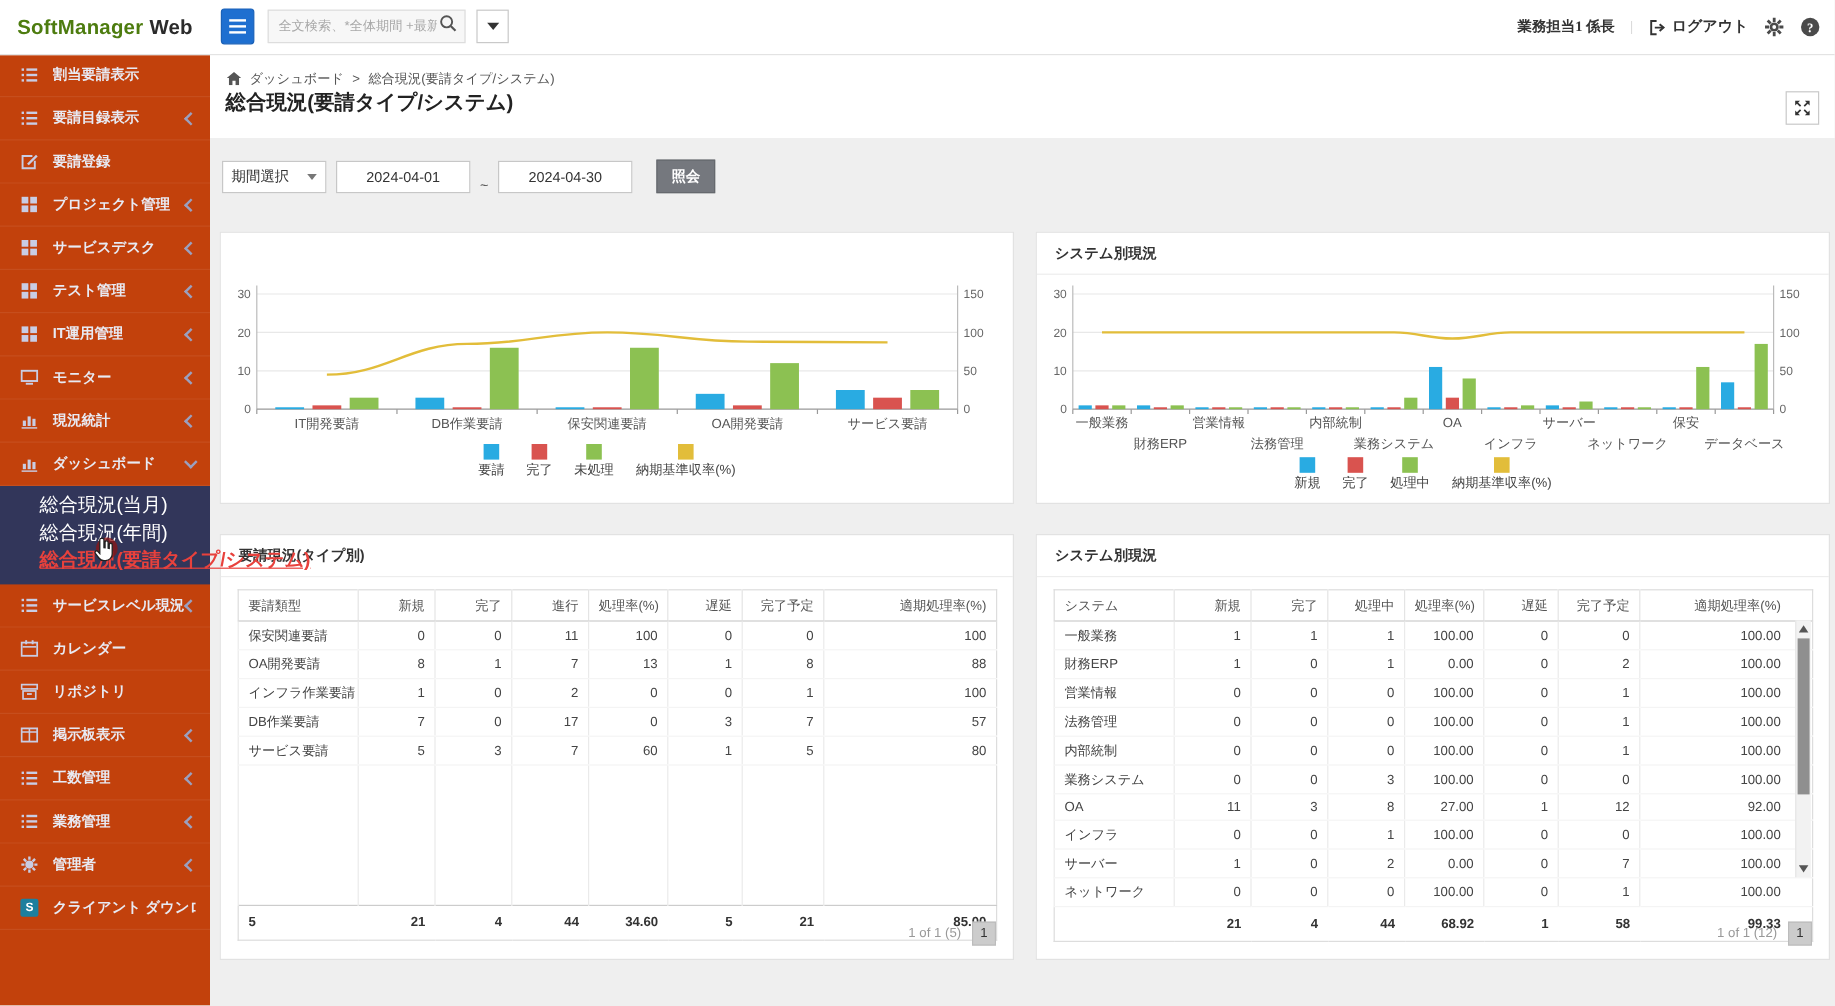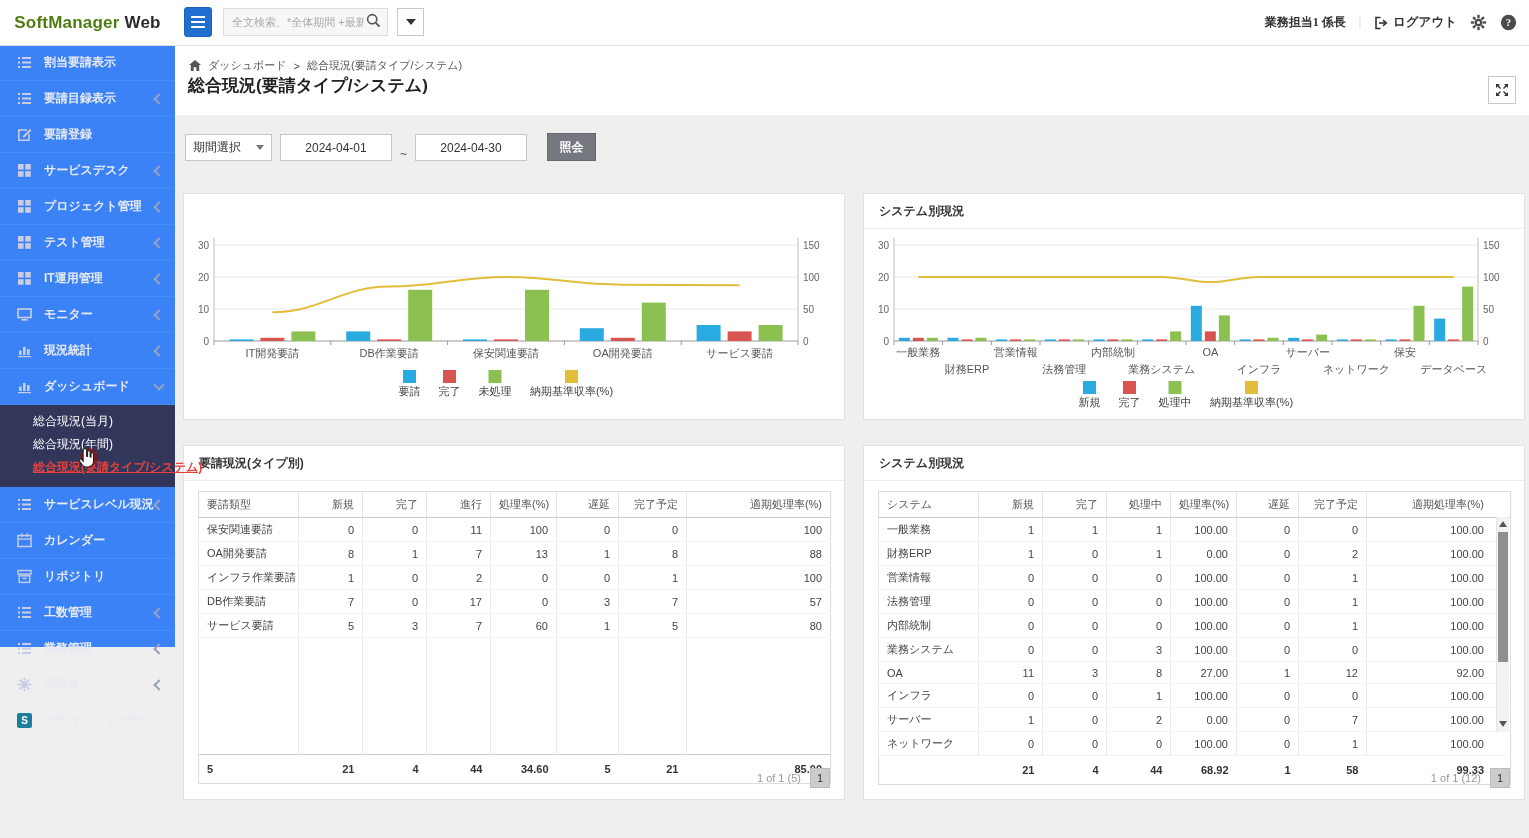--- a/index.html
+++ b/index.html
@@ -25,30 +25,30 @@
   .search-dd{position:absolute;left:397px;top:8px;width:27px;height:28px;background:#fff;
     border:1px solid #c9c9c9;box-sizing:border-box;cursor:pointer;display:flex;align-items:center;justify-content:center;}
   .tri-down{width:0;height:0;border-left:5px solid transparent;border-right:5px solid transparent;border-top:6px solid #333;}
   .top-right{position:absolute;right:12px;top:0;height:45px;display:flex;align-items:center;gap:13px;font-family:Liberation Serif, serif;}
   .user{font-size:12px;font-weight:bold;color:#333;cursor:pointer;}
   .vsep{color:#ccc;font-size:12px;}
   .logout{display:flex;align-items:center;gap:5px;font-size:12.5px;font-weight:bold;color:#333;cursor:pointer;}
   .hicon{width:17px;height:17px;color:#4a4a4a;cursor:pointer;display:inline-flex;}
 
   
-  .sidebar{position:absolute;left:0;top:45px;width:175px;height:602px;background:#3b82f6;z-index:10;}
+  .sidebar{position:absolute;left:0;top:45px;width:175px;height:793px;background:#c2410c;z-index:10;}
   .side-item{height:36px;display:flex;align-items:center;padding:0 12px 0 17px;color:#e8eaf3;
     font-size:12px;font-weight:bold;border-bottom:1px solid rgba(255,255,255,.07);cursor:pointer;box-sizing:border-box;}
   .side-item .ic{width:15px;height:15px;margin-right:12px;color:#c9cde4;flex:0 0 auto;display:inline-flex;}
   .side-item .lbl{flex:1;white-space:nowrap;overflow:hidden;}
   .chev{width:6px;height:6px;border-left:2px solid #9aa0c0;border-bottom:2px solid #9aa0c0;flex:0 0 auto;}
   .chev.left{transform:rotate(45deg);}
   .chev.down{transform:rotate(-45deg);margin-top:-3px;}
   .submenu{background:#32365a;padding:5px 0 8px;}
-  .sub-item{height:23px;line-height:23px;padding-left:33px;font-size:12px;color:#fff;cursor:pointer;white-space:nowrap;}
+  .sub-item{height:23px;line-height:23px;padding-left:33px;font-size:16px;color:#fff;cursor:pointer;white-space:nowrap;}
   .sub-item.active{color:#e8413c;font-weight:bold;text-decoration:underline;}
   .sbadge{width:15px;height:15px;margin-right:12px;background:#1d7f9e;color:#fff;font-size:10px;font-weight:bold;
     display:inline-flex;align-items:center;justify-content:center;border-radius:2px;flex:0 0 auto;}
 
   
   .cursor-wrap{position:absolute;left:76px;top:446px;z-index:60;pointer-events:none;}
   .click-dot{position:absolute;left:4px;top:2px;width:18px;height:18px;border-radius:50%;background:rgba(140,20,20,.75);}
 
   
   .strip{position:absolute;left:175px;top:45px;right:0;height:70px;background:#fff;}
@@ -205,33 +205,33 @@
       </div>
       <div class="side-item">
         <span class="ic">
           <svg width="15" height="15" viewBox="0 0 15 15" fill="currentColor">
             <rect x="1" y="1" width="5.6" height="5.6"></rect>
             <rect x="8.2" y="1" width="5.6" height="5.6"></rect>
             <rect x="1" y="8.2" width="5.6" height="5.6"></rect>
             <rect x="8.2" y="8.2" width="5.6" height="5.6"></rect>
           </svg>
         </span>
-        <span class="lbl">サービスデスク</span>
+        <span class="lbl">プロジェクト管理</span>
         <span class="chev left"></span>
       </div>
       <div class="side-item">
         <span class="ic">
           <svg width="15" height="15" viewBox="0 0 15 15" fill="currentColor">
             <rect x="1" y="1" width="5.6" height="5.6"></rect>
             <rect x="8.2" y="1" width="5.6" height="5.6"></rect>
             <rect x="1" y="8.2" width="5.6" height="5.6"></rect>
             <rect x="8.2" y="8.2" width="5.6" height="5.6"></rect>
           </svg>
         </span>
-        <span class="lbl">プロジェクト管理</span>
+        <span class="lbl">サービスデスク</span>
         <span class="chev left"></span>
       </div>
       <div class="side-item">
         <span class="ic">
           <svg width="15" height="15" viewBox="0 0 15 15" fill="currentColor">
             <rect x="1" y="1" width="5.6" height="5.6"></rect>
             <rect x="8.2" y="1" width="5.6" height="5.6"></rect>
             <rect x="1" y="8.2" width="5.6" height="5.6"></rect>
             <rect x="8.2" y="8.2" width="5.6" height="5.6"></rect>
           </svg>
@@ -317,20 +317,31 @@
       </div>
       <div class="side-item">
         <span class="ic">
           <svg width="15" height="15" viewBox="0 0 15 15" fill="currentColor">
             <rect x="1" y="1.5" width="13" height="3.6" fill="none" stroke="currentColor" stroke-width="1.4"></rect>
             <rect x="2.2" y="6.8" width="10.6" height="6.6" fill="none" stroke="currentColor" stroke-width="1.4"></rect>
             <rect x="5.5" y="8.6" width="4" height="1.5"></rect>
           </svg>
         </span>
         <span class="lbl">リポジトリ</span>
+      </div>
+      <div class="side-item">
+        <span class="ic">
+          <svg width="15" height="15" viewBox="0 0 15 15" fill="currentColor">
+            <rect x="1" y="2" width="13" height="11" fill="none" stroke="currentColor" stroke-width="1.5"></rect>
+            <line x1="7.5" y1="2" x2="7.5" y2="13" stroke="currentColor" stroke-width="1.3"></line>
+            <line x1="1" y1="5" x2="14" y2="5" stroke="currentColor" stroke-width="1.3"></line>
+          </svg>
+        </span>
+        <span class="lbl">掲示板表示</span>
+        <span class="chev left"></span>
       </div>
       <div class="side-item">
         <span class="ic">
           <svg width="15" height="15" viewBox="0 0 15 15" fill="currentColor">
             <rect x="1" y="2" width="2" height="2"></rect>
             <rect x="5" y="2" width="9" height="2"></rect>
             <rect x="1" y="6.5" width="2" height="2"></rect>
             <rect x="5" y="6.5" width="9" height="2"></rect>
             <rect x="1" y="11" width="2" height="2"></rect>
             <rect x="5" y="11" width="9" height="2"></rect>

